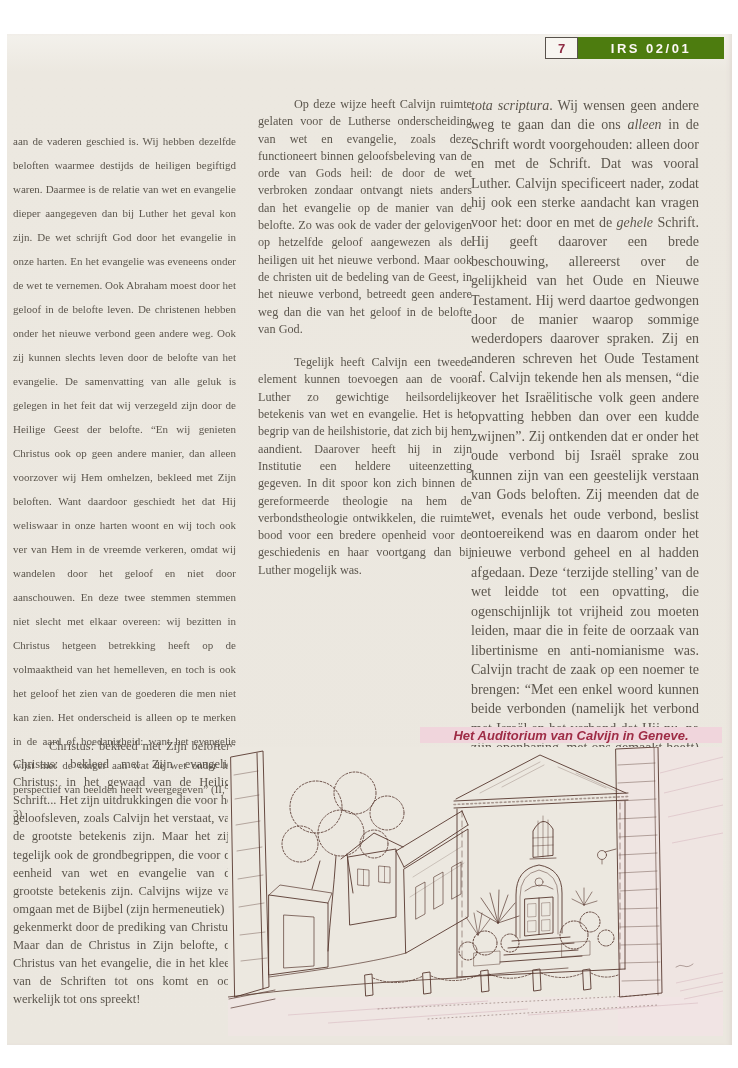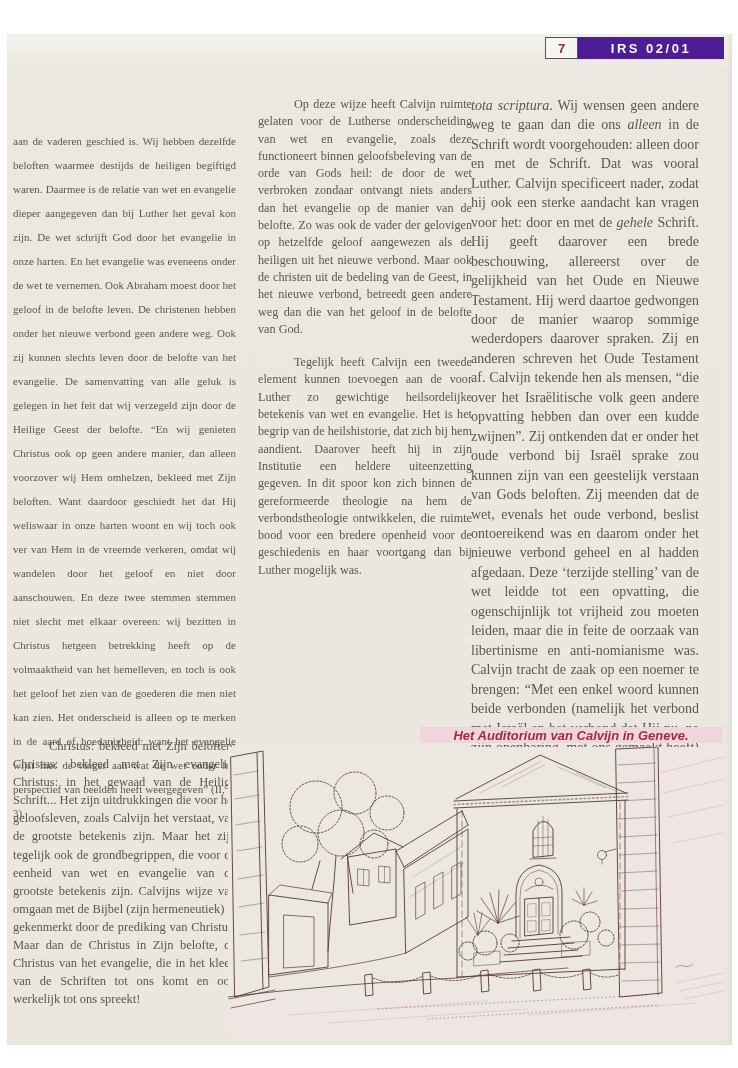--- a/index.html
+++ b/index.html
@@ -14,21 +14,21 @@
     box-shadow:inset -4px 0 6px -4px #d8cfc8;
   }
   
   .header-tag{position:absolute;top:37px;right:14px;height:22px;display:flex;}
   .pagenum-box{
     width:33px;background:#f7f5f0;border:1px solid #58524c;box-sizing:border-box;
     color:#8e2c44;font:bold 13px "Liberation Sans", sans-serif;
     display:flex;align-items:center;justify-content:center;
   }
   .issue-box{
-    width:146px;background:#4c1d95;color:#fdf8f6;
+    width:146px;background:#4d7c0f;color:#fdf8f6;
     font:bold 13px "Liberation Sans", sans-serif;letter-spacing:2.5px;
     display:flex;align-items:center;justify-content:center;
   }
   
   .col{position:absolute;}
   .col p{margin:0;text-align:justify;color:#5c564d;}
   .col-1{left:13px;top:96px;width:223px;}
   .col-1 p{font-size:11px;line-height:24px;margin-top:33px;}
   .col-1b{left:13px;top:737px;width:223px;}
   .col-1b p{font-size:12.5px;line-height:18.1px;}

